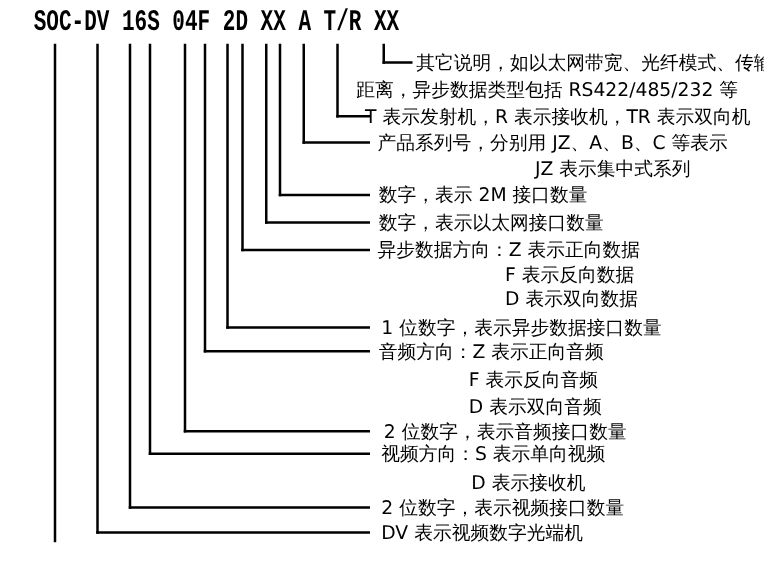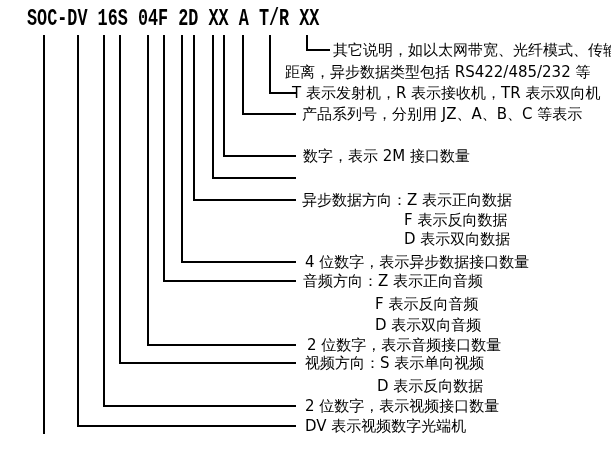--- a/index.html
+++ b/index.html
@@ -91,28 +91,30 @@
   <div class="vline" style="left:269px; top:35px; height:59px;"></div>
   <div class="hline" style="left:269px; top:92px; width:27px;"></div>
 
   <div class="vline" style="left:306px; top:35px; height:16px;"></div>
   <div class="hline" style="left:306px; top:49px; width:24px;"></div>
 
   <div class="row" style="left:333px; top:42px;">其它说明，如以太网带宽、光纤模式、传输</div>
   <div class="row" style="left:285px; top:64px;">距离，异步数据类型包括 RS422/485/232 等</div>
   <div class="row" style="left:292px; top:85px;">T 表示发射机，R 表示接收机，TR 表示双向机</div>
   <div class="row" style="left:302px; top:106px;">产品系列号，分别用 JZ、A、B、C 等表示</div>
+  <div class="row" style="left:428px; top:127px;">JZ 表示集中式系列</div>
   <div class="row" style="left:303px; top:148px;text-align:center;">数字，表示 2M 接口数量</div>
+  <div class="row" style="left:303px; top:170px;">数字，表示以太网接口数量</div>
   <div class="row" style="left:302px; top:192px;">异步数据方向：Z 表示正向数据</div>
   <div class="row" style="left:404px; top:212px;">F 表示反向数据</div>
   <div class="row" style="left:404px; top:231px;">D 表示双向数据</div>
-  <div class="row" style="left:305px; top:254px;">4 位数字，表示异步数据接口数量</div>
+  <div class="row" style="left:305px; top:254px;">1 位数字，表示异步数据接口数量</div>
   <div class="row" style="left:303px; top:273px;">音频方向：Z 表示正向音频</div>
   <div class="row" style="left:375px; top:317px;">D 表示双向音频</div>
   <div class="row" style="left:375px; top:296px;">F 表示反向音频</div>
   <div class="row" style="left:307px; top:337px;">2 位数字，表示音频接口数量</div>
   <div class="row" style="left:305px; top:355px;">视频方向：S 表示单向视频</div>
-  <div class="row" style="left:377px; top:378px;">D 表示反向数据</div>
+  <div class="row" style="left:377px; top:378px;">D 表示接收机</div>
   <div class="row" style="left:305px; top:398px;text-align:right;">2 位数字，表示视频接口数量</div>
   <div class="row" style="left:305px; top:418px;">DV 表示视频数字光端机</div>
   <div class="row" style="left:303px; top:438px;">知识产权：申瓯通信</div>
 
 </div>
 
 </body></html>

